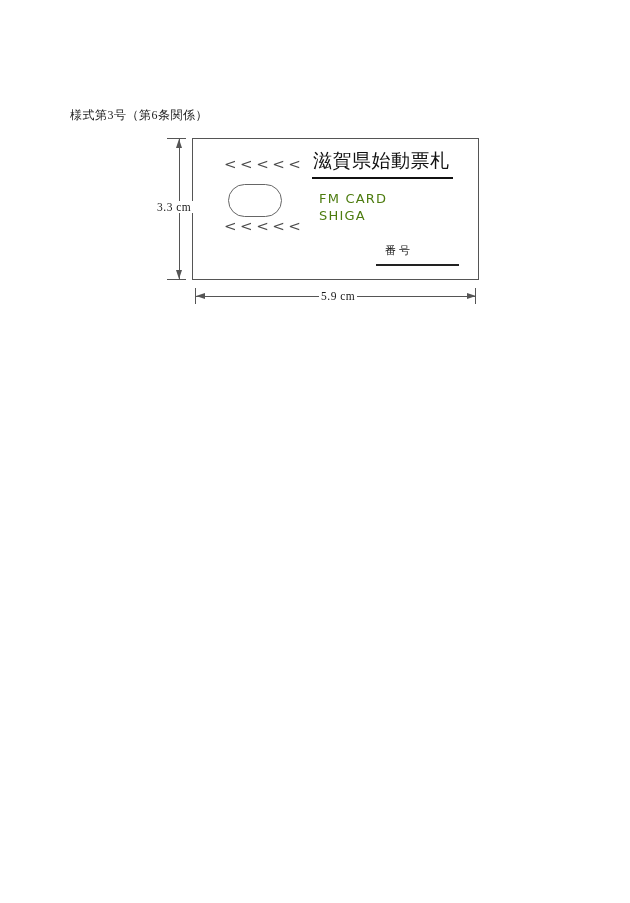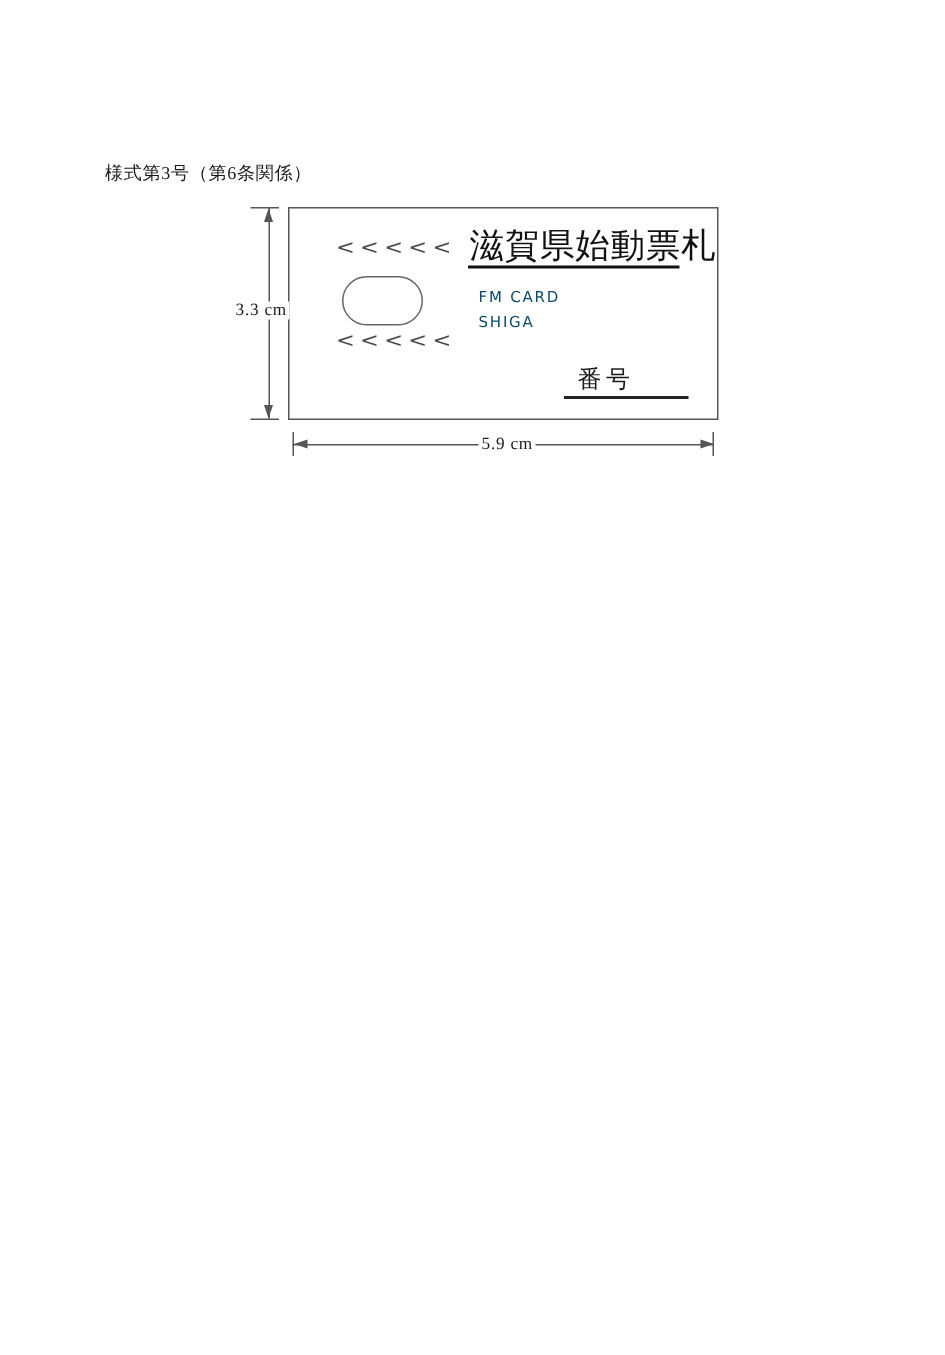--- a/index.html
+++ b/index.html
@@ -41,37 +41,37 @@
   .chevrons.bottom{top:81px;}
   .stadium{
     position:absolute;left:35px;top:45px;
     width:54px;height:33px;
     border:1px solid #666;
     border-radius:17px;
     background:var(--bg);
   }
   .card-title{
     position:absolute;left:120px;top:9px;
-    font-size:23px;color:#111;
+    font-size:19px;color:#111;
     letter-spacing:0.5px;white-space:nowrap;text-align:center;
   }
   .title-underline{
     position:absolute;left:119px;top:38px;
     width:141px;height:2px;background:#111;
   }
   .card-lines{
     position:absolute;left:126px;top:51px;
     font-family:"DejaVu Sans",sans-serif;
-    font-size:10px;color:#0c4a6e;
+    font-size:13px;color:#4d7c0f;
     letter-spacing:1.2px;line-height:17px;
     white-space:nowrap;
   }
   .number-label{
     position:absolute;left:192px;top:104px;
-    font-size:16px;color:var(--text);
+    font-size:11px;color:var(--text);
     letter-spacing:3px;white-space:nowrap;font-family:Liberation Serif, serif;
   }
   .number-underline{
     position:absolute;left:183px;top:125px;
     width:83px;height:2px;background:#222;
   }
   
   .dim-line{position:absolute;background:var(--line);}
   .v-line{left:179px;top:94px;width:1px;height:141px;}
   .v-tick-top{left:167px;top:94px;width:19px;height:1px;}

